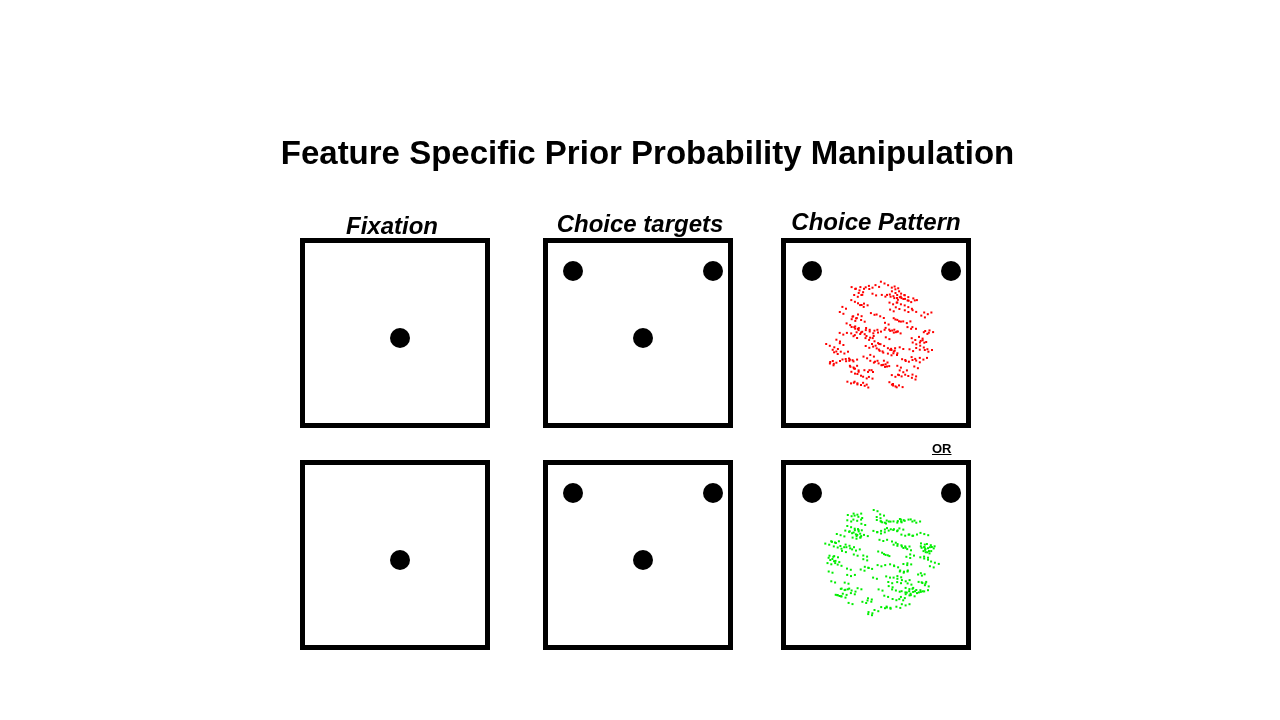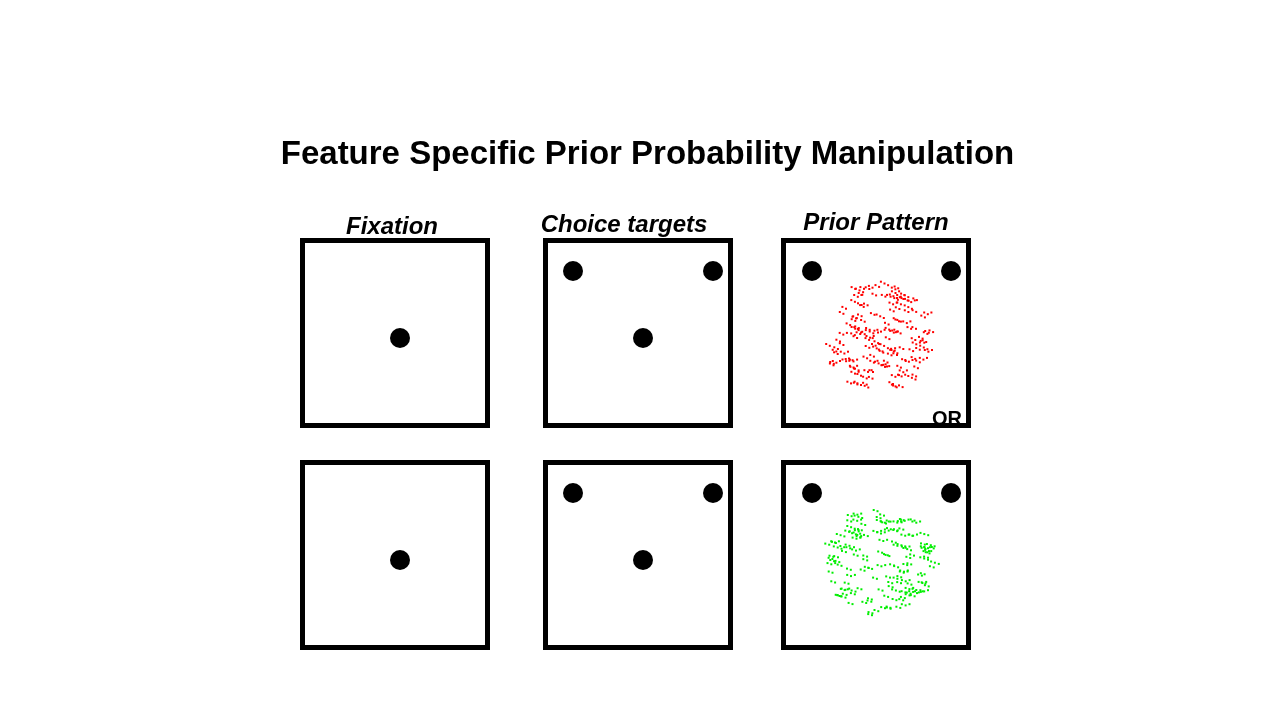--- a/index.html
+++ b/index.html
@@ -1,31 +1,31 @@
 <!DOCTYPE html>
 <html><head>
 <meta charset="utf-8">
 <style>
   html, body { margin:0; padding:0; background:#ffffff; }
   body { width:1280px; height:720px; position:relative; overflow:hidden; font-family:"Liberation Sans", sans-serif; color:#000; }
   .title { position:absolute; left:0; width:1295px; top:134px; text-align:center; font-size:33px; font-weight:bold; letter-spacing:0px; }
   .col-label { position:absolute; font-size:24px; font-weight:bold; text-align:center; width:240px;font-style:italic; }
   .frame { position:absolute; width:180px; height:180px; border:5px solid #000; background:#fff; box-sizing:content-box; }
   .dot { position:absolute; width:20px; height:20px; border-radius:50%; background:#000; }
-  .or-label { position:absolute; left:932px; top:407px; font-size:20px; font-weight:bold;text-decoration:underline; }
+  .or-label { position:absolute; left:932px; top:441px; font-size:13px; font-weight:bold;text-decoration:underline; }
   svg.gp { position:absolute; left:0; top:0; }
 </style>
 </head>
 <body>
 
 <div class="title">Feature Specific Prior Probability Manipulation</div>
 
 <div class="col-label" style="left:272px; top:212px;">Fixation</div>
-<div class="col-label" style="left:504px; top:210px;">Choice targets</div>
-<div class="col-label" style="left:756px; top:208px;">Prior Pattern</div>
+<div class="col-label" style="left:520px; top:210px;">Choice targets</div>
+<div class="col-label" style="left:756px; top:208px;">Choice Pattern</div>
 
 <div class="frame" style="left:300px; top:238px;">
   <div class="dot" style="left:85px; top:85px;"></div>
 </div>
 <div class="frame" style="left:543px; top:238px;">
   <div class="dot" style="left:15px; top:18px;"></div>
   <div class="dot" style="left:155px; top:18px;"></div>
   <div class="dot" style="left:85px; top:85px;"></div>
 </div>
 <div class="frame" style="left:781px; top:238px;">

